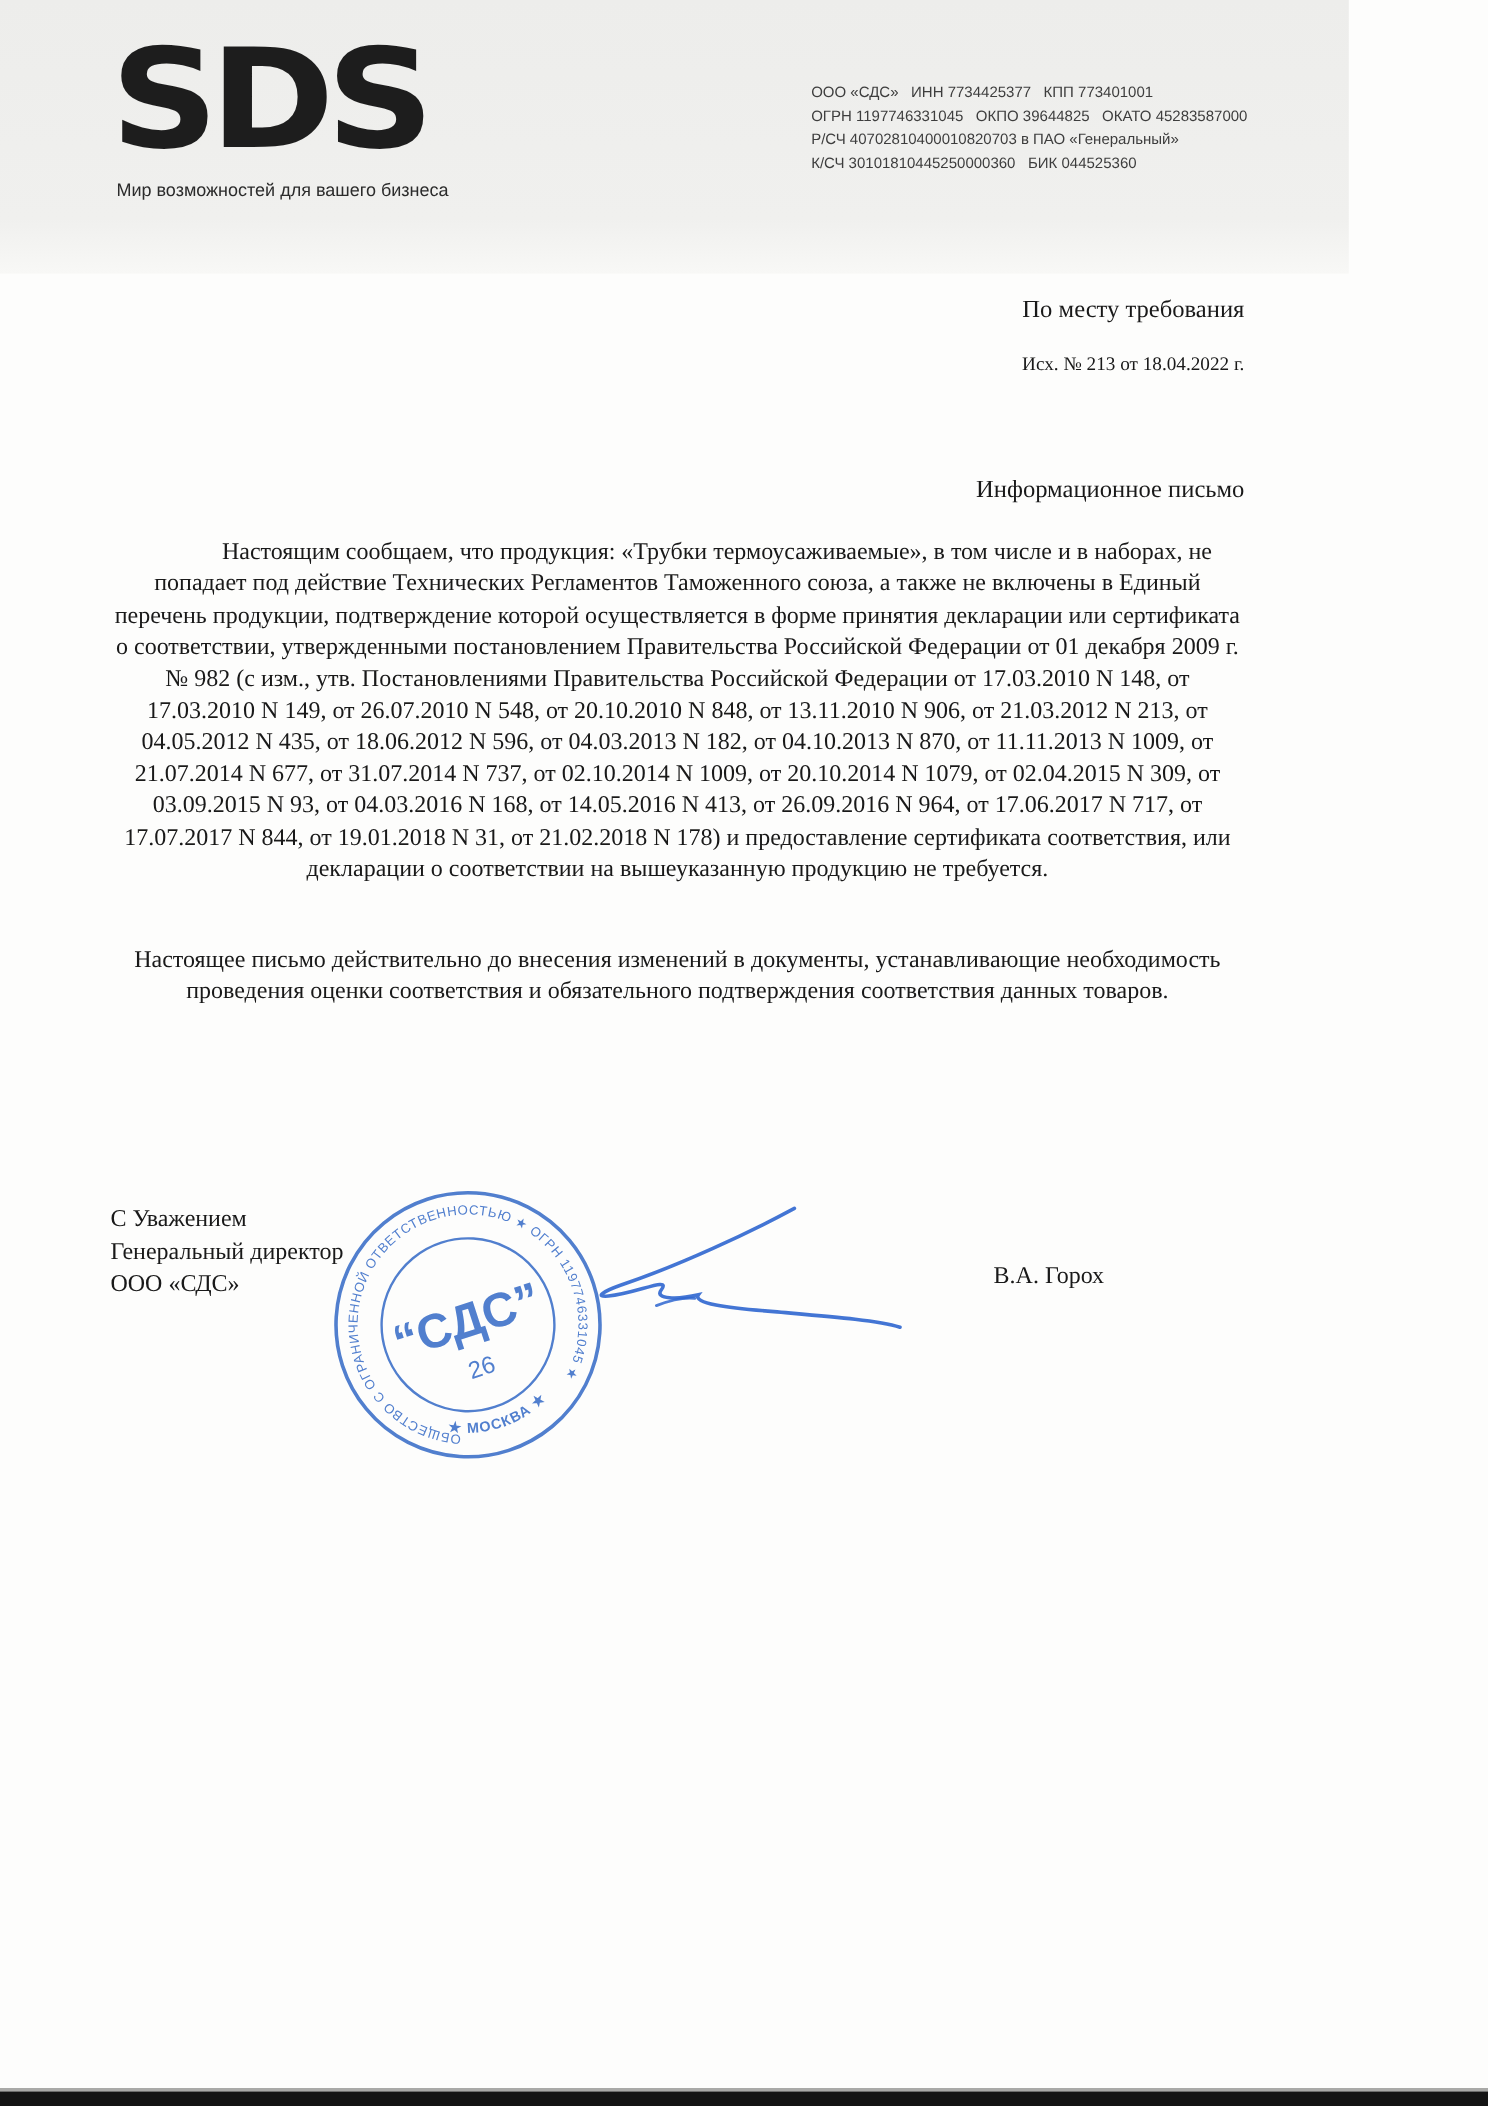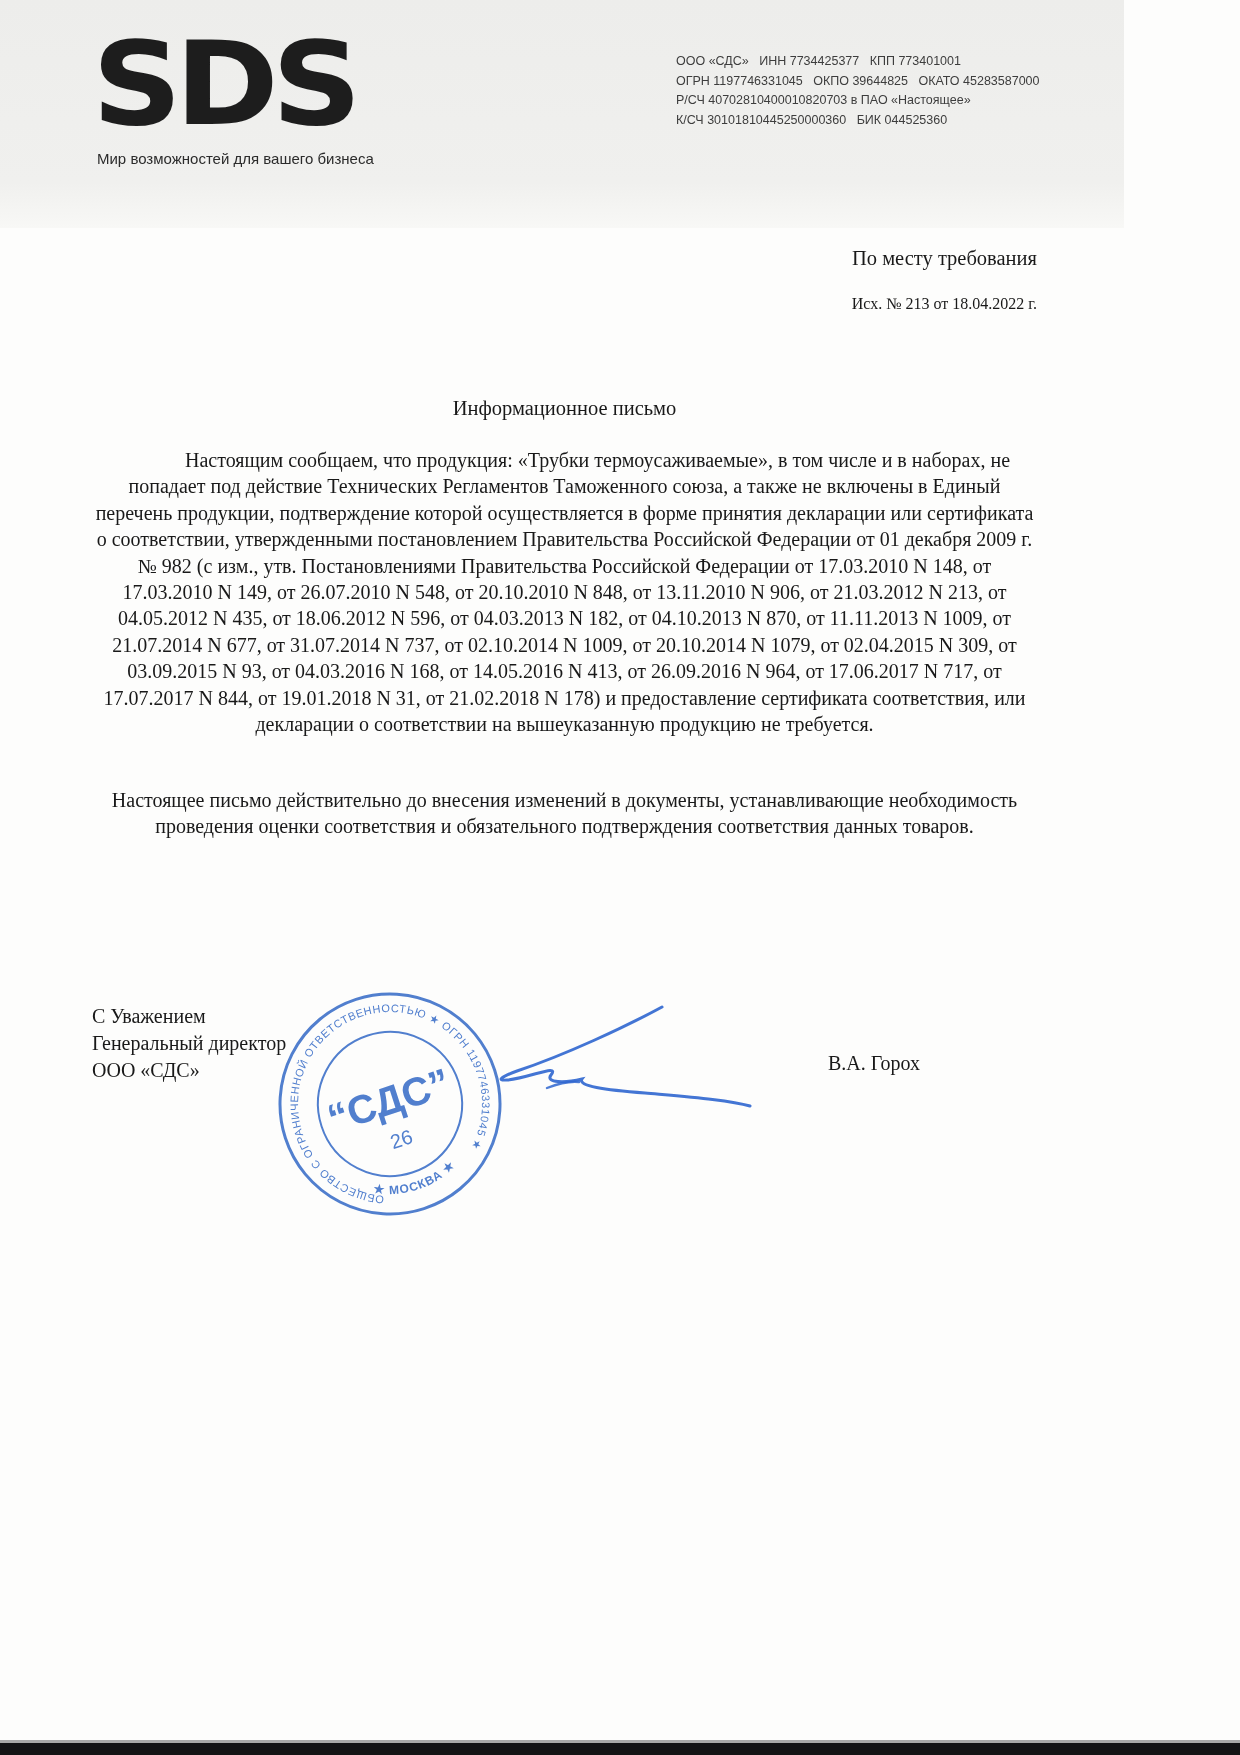--- a/index.html
+++ b/index.html
@@ -19,31 +19,31 @@
     position:absolute; left:92px; top:26px;
     font-family:"DejaVu Sans", sans-serif; font-weight:bold;
     font-size:125px; line-height:1; letter-spacing:-7px; color:#1d1d1d;
     transform:scaleY(0.92); transform-origin:left top;
   }
   .tagline {
     position:absolute; left:97px; top:150px;
     font-family:"Liberation Sans", sans-serif; font-size:15px; color:#2b2b2b;
   }
   .details {
-    position:absolute; left:676px; top:52px; width:470px;
+    position:absolute; left:676px; top:68px; width:470px;
     font-family:"Liberation Sans", sans-serif; font-size:12.5px;
     line-height:19.5px; color:#3d3d3d;
   }
 
   
   .recipient { position:absolute; right:203px; top:247px; font-size:20.5px; }
   .ref-line  { position:absolute; right:203px; top:295px; font-size:16px; }
 
   
-  .title { position:absolute; left:92px; top:397px; width:945px; text-align:center; font-size:20.5px; }
+  .title { position:absolute; left:92px; top:397px; width:945px; text-align:right; font-size:20.5px; }
   .para  { position:absolute; left:92px; width:945px; font-size:20px; line-height:26.4px; text-align:center; }
   .para1 { top:447px; text-indent:66px; }
   .para2 { top:787px; }
 
   
   .sig-line { position:absolute; left:92px; font-size:20px; }
   .sig-closing  { top:1005px;text-align:center; }
   .sig-position { top:1032px;text-align:right; }
   .sig-company  { top:1059px; }
   .signer-name  { position:absolute; left:828px; top:1052px; font-size:20px; }
@@ -76,21 +76,21 @@
 <body>
 
 <div class="page">
 
   <div class="letterhead-band">
     <div class="logo">SDS</div>
     <div class="tagline">Мир возможностей для вашего бизнеса</div>
     <div class="details">
       <div>ООО «СДС»&nbsp;&nbsp; ИНН 7734425377&nbsp;&nbsp; КПП 773401001</div>
       <div>ОГРН 1197746331045&nbsp;&nbsp; ОКПО 39644825&nbsp;&nbsp; ОКАТО 45283587000</div>
-      <div>Р/СЧ 40702810400010820703 в ПАО «Настоящее»</div>
+      <div>Р/СЧ 40702810400010820703 в ПАО «Генеральный»</div>
       <div>К/СЧ 30101810445250000360&nbsp;&nbsp; БИК 044525360</div>
     </div>
   </div>
 
   <div class="recipient">По месту требования</div>
   <div class="ref-line">Исх. № 213 от 18.04.2022 г.</div>
 
   <div class="title">Информационное письмо</div>
   <div class="para para1">Настоящим сообщаем, что продукция: «Трубки термоусаживаемые», в том числе и в наборах, не попадает под действие Технических Регламентов Таможенного союза, а также не включены в Единый перечень продукции, подтверждение которой осуществляется в форме принятия декларации или сертификата о соответствии, утвержденными постановлением Правительства Российской Федерации от 01 декабря 2009 г. № 982 (с изм., утв. Постановлениями Правительства Российской Федерации от 17.03.2010 N 148, от 17.03.2010 N 149, от 26.07.2010 N 548, от 20.10.2010 N 848, от 13.11.2010 N 906, от 21.03.2012 N 213, от 04.05.2012 N 435, от 18.06.2012 N 596, от 04.03.2013 N 182, от 04.10.2013 N 870, от 11.11.2013 N 1009, от 21.07.2014 N 677, от 31.07.2014 N 737, от 02.10.2014 N 1009, от 20.10.2014 N 1079, от 02.04.2015 N 309, от 03.09.2015 N 93, от 04.03.2016 N 168, от 14.05.2016 N 413, от 26.09.2016 N 964, от 17.06.2017 N 717, от 17.07.2017 N 844, от 19.01.2018 N 31, от 21.02.2018 N 178) и предоставление сертификата соответствия, или декларации о соответствии на вышеуказанную продукцию не требуется.</div>
   <div class="para para2">Настоящее письмо действительно до внесения изменений в документы, устанавливающие необходимость проведения оценки соответствия и обязательного подтверждения соответствия данных товаров.</div>

